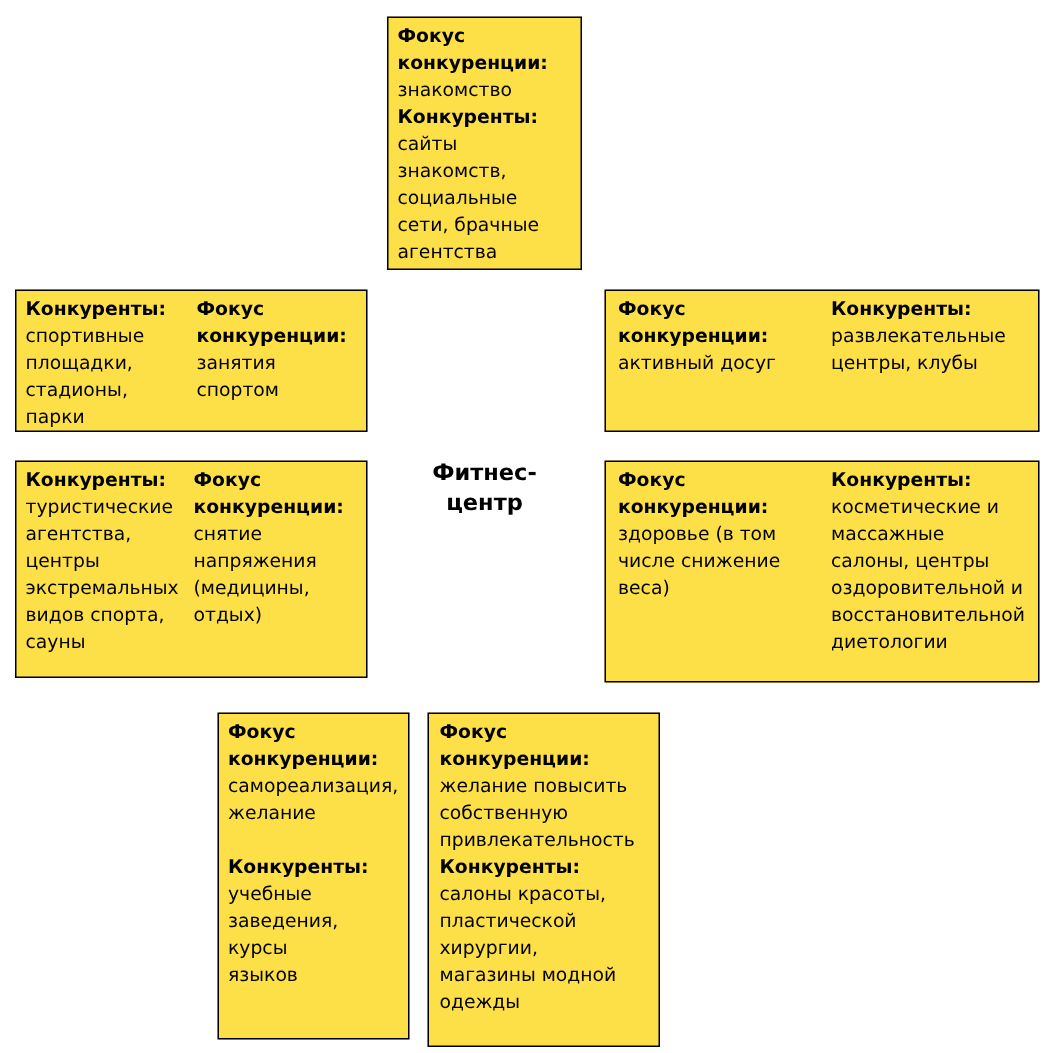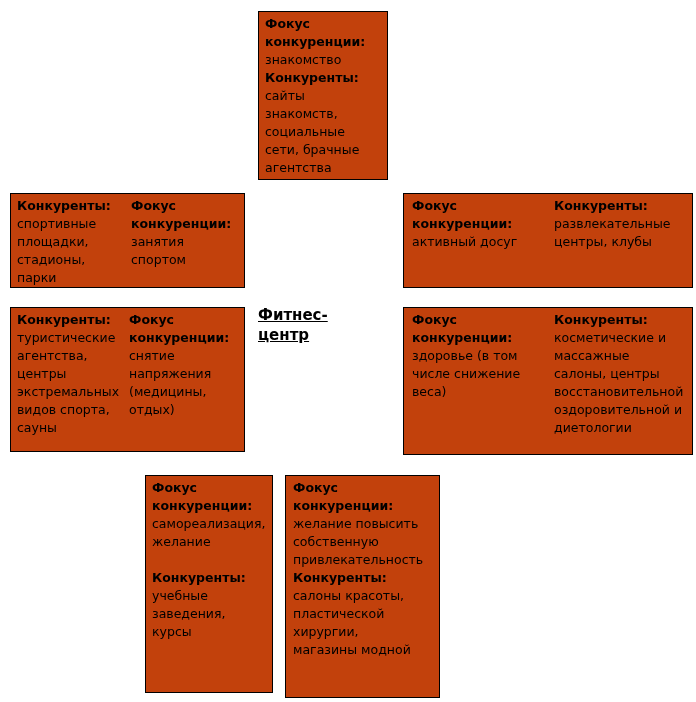--- a/index.html
+++ b/index.html
@@ -13,21 +13,21 @@
   #canvas {
     position: relative;
     width: 696px;
     height: 702px;
     background: #ffffff;
     overflow: hidden;
   }
   .box {
     position: absolute;
     border: 1px solid #000000;
-    background: #c2410c;
+    background: #fde047;
     box-sizing: border-box;
   }
   .col { position: absolute; top: 3px; }
   .line { white-space: nowrap; }
   .line.bold { font-weight: bold; }
 
   
   .box1 { left:258px; top:11px;  width:130px; height:169px; }
   .box2 { left:10px;  top:193px; width:235px; height:95px;  }
   .box3 { left:403px; top:193px; width:290px; height:95px;  }
@@ -42,25 +42,24 @@
   .box4 .col0 { left:6px; }  .box4 .col1 { left:118px; }
   .box5 .col0 { left:8px; }  .box5 .col1 { left:150px; }
   .box6 .col0 { left:6px; }
   .box7 .col0 { left:7px; }
 
   .center-title {
     position: absolute;
     left: 258px;
     top: 305px;
     width: 130px;
-    text-align: left;
+    text-align: center;
     font-weight: bold;
     font-size: 15px;
     line-height: 20px;
-    text-decoration: underline;
   }
 </style>
 </head>
 <body>
 
 <div id="canvas">
 
   <div class="box box1">
     <div class="col col0">
         <div class="line bold">Фокус</div>
@@ -135,48 +134,50 @@
         <div class="line bold">конкуренции:</div>
         <div class="line">здоровье (в том</div>
         <div class="line">числе снижение</div>
         <div class="line">веса)</div>
       </div>
     <div class="col col1">
         <div class="line bold">Конкуренты:</div>
         <div class="line">косметические и</div>
         <div class="line">массажные</div>
         <div class="line">салоны, центры</div>
+        <div class="line">оздоровительной и</div>
         <div class="line">восстановительной</div>
-        <div class="line">оздоровительной и</div>
         <div class="line">диетологии</div>
       </div>
   </div>
 
   <div class="box box6">
     <div class="col col0">
         <div class="line bold">Фокус</div>
         <div class="line bold">конкуренции:</div>
         <div class="line">самореализация,</div>
         <div class="line">желание</div>
         <div class="line">&nbsp;</div>
         <div class="line bold">Конкуренты:</div>
         <div class="line">учебные</div>
         <div class="line">заведения,</div>
         <div class="line">курсы</div>
+        <div class="line">языков</div>
       </div>
   </div>
 
   <div class="box box7">
     <div class="col col0">
         <div class="line bold">Фокус</div>
         <div class="line bold">конкуренции:</div>
         <div class="line">желание повысить</div>
         <div class="line">собственную</div>
         <div class="line">привлекательность</div>
         <div class="line bold">Конкуренты:</div>
         <div class="line">салоны красоты,</div>
         <div class="line">пластической</div>
         <div class="line">хирургии,</div>
         <div class="line">магазины модной</div>
+        <div class="line">одежды</div>
       </div>
   </div>
 
 </div>
 
 </body></html>

